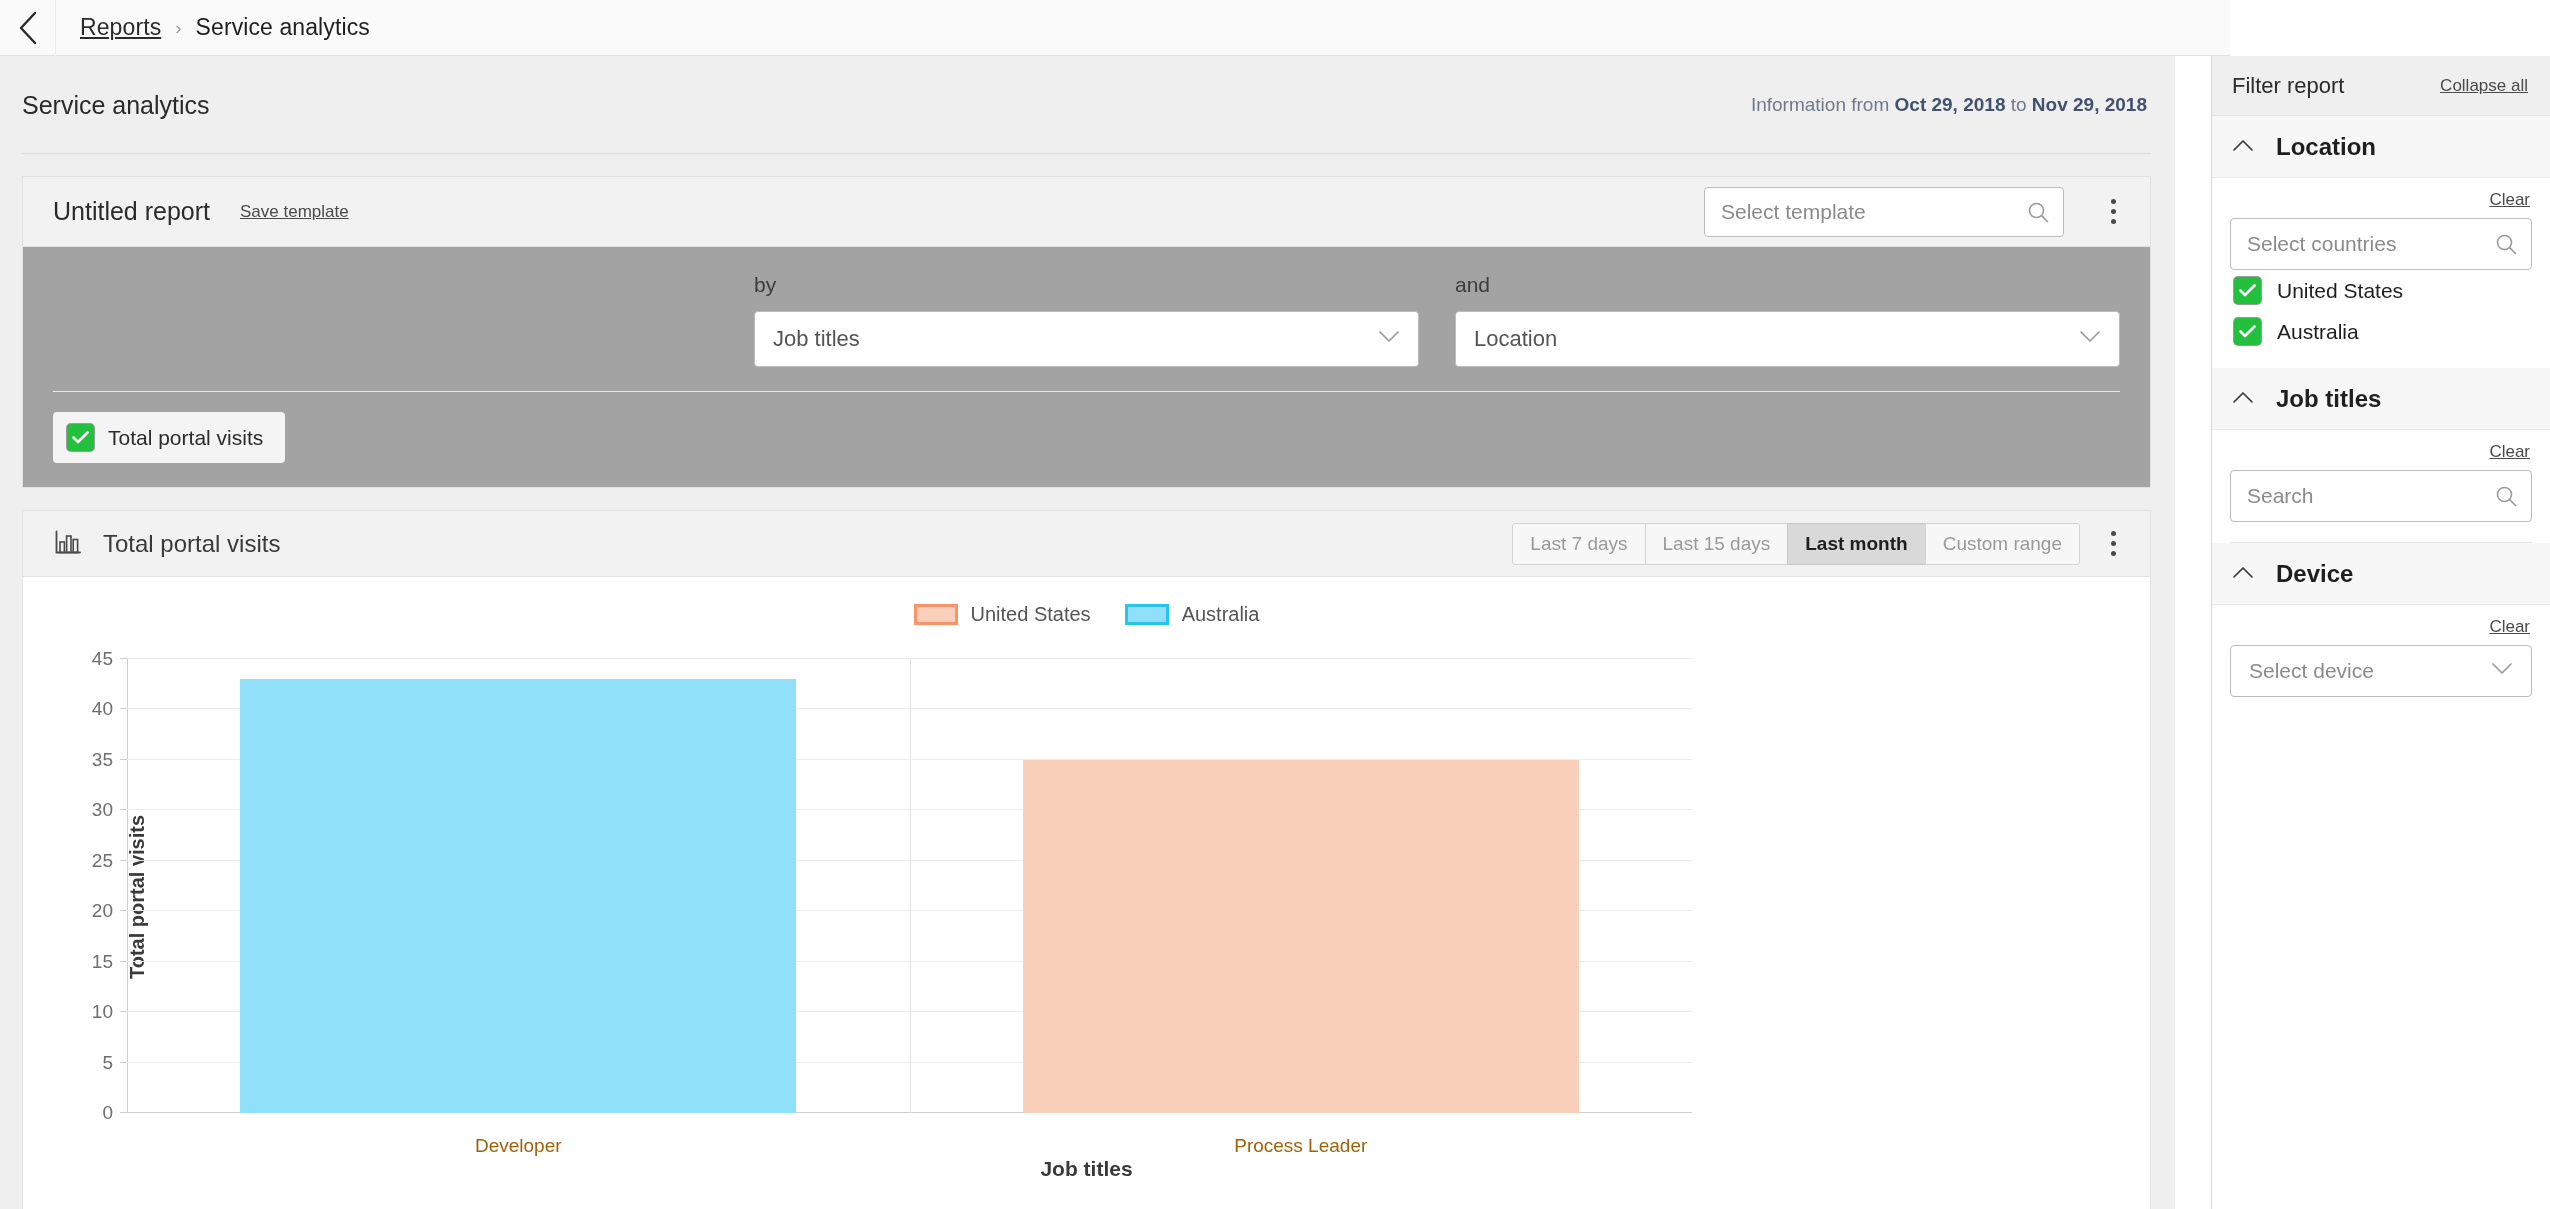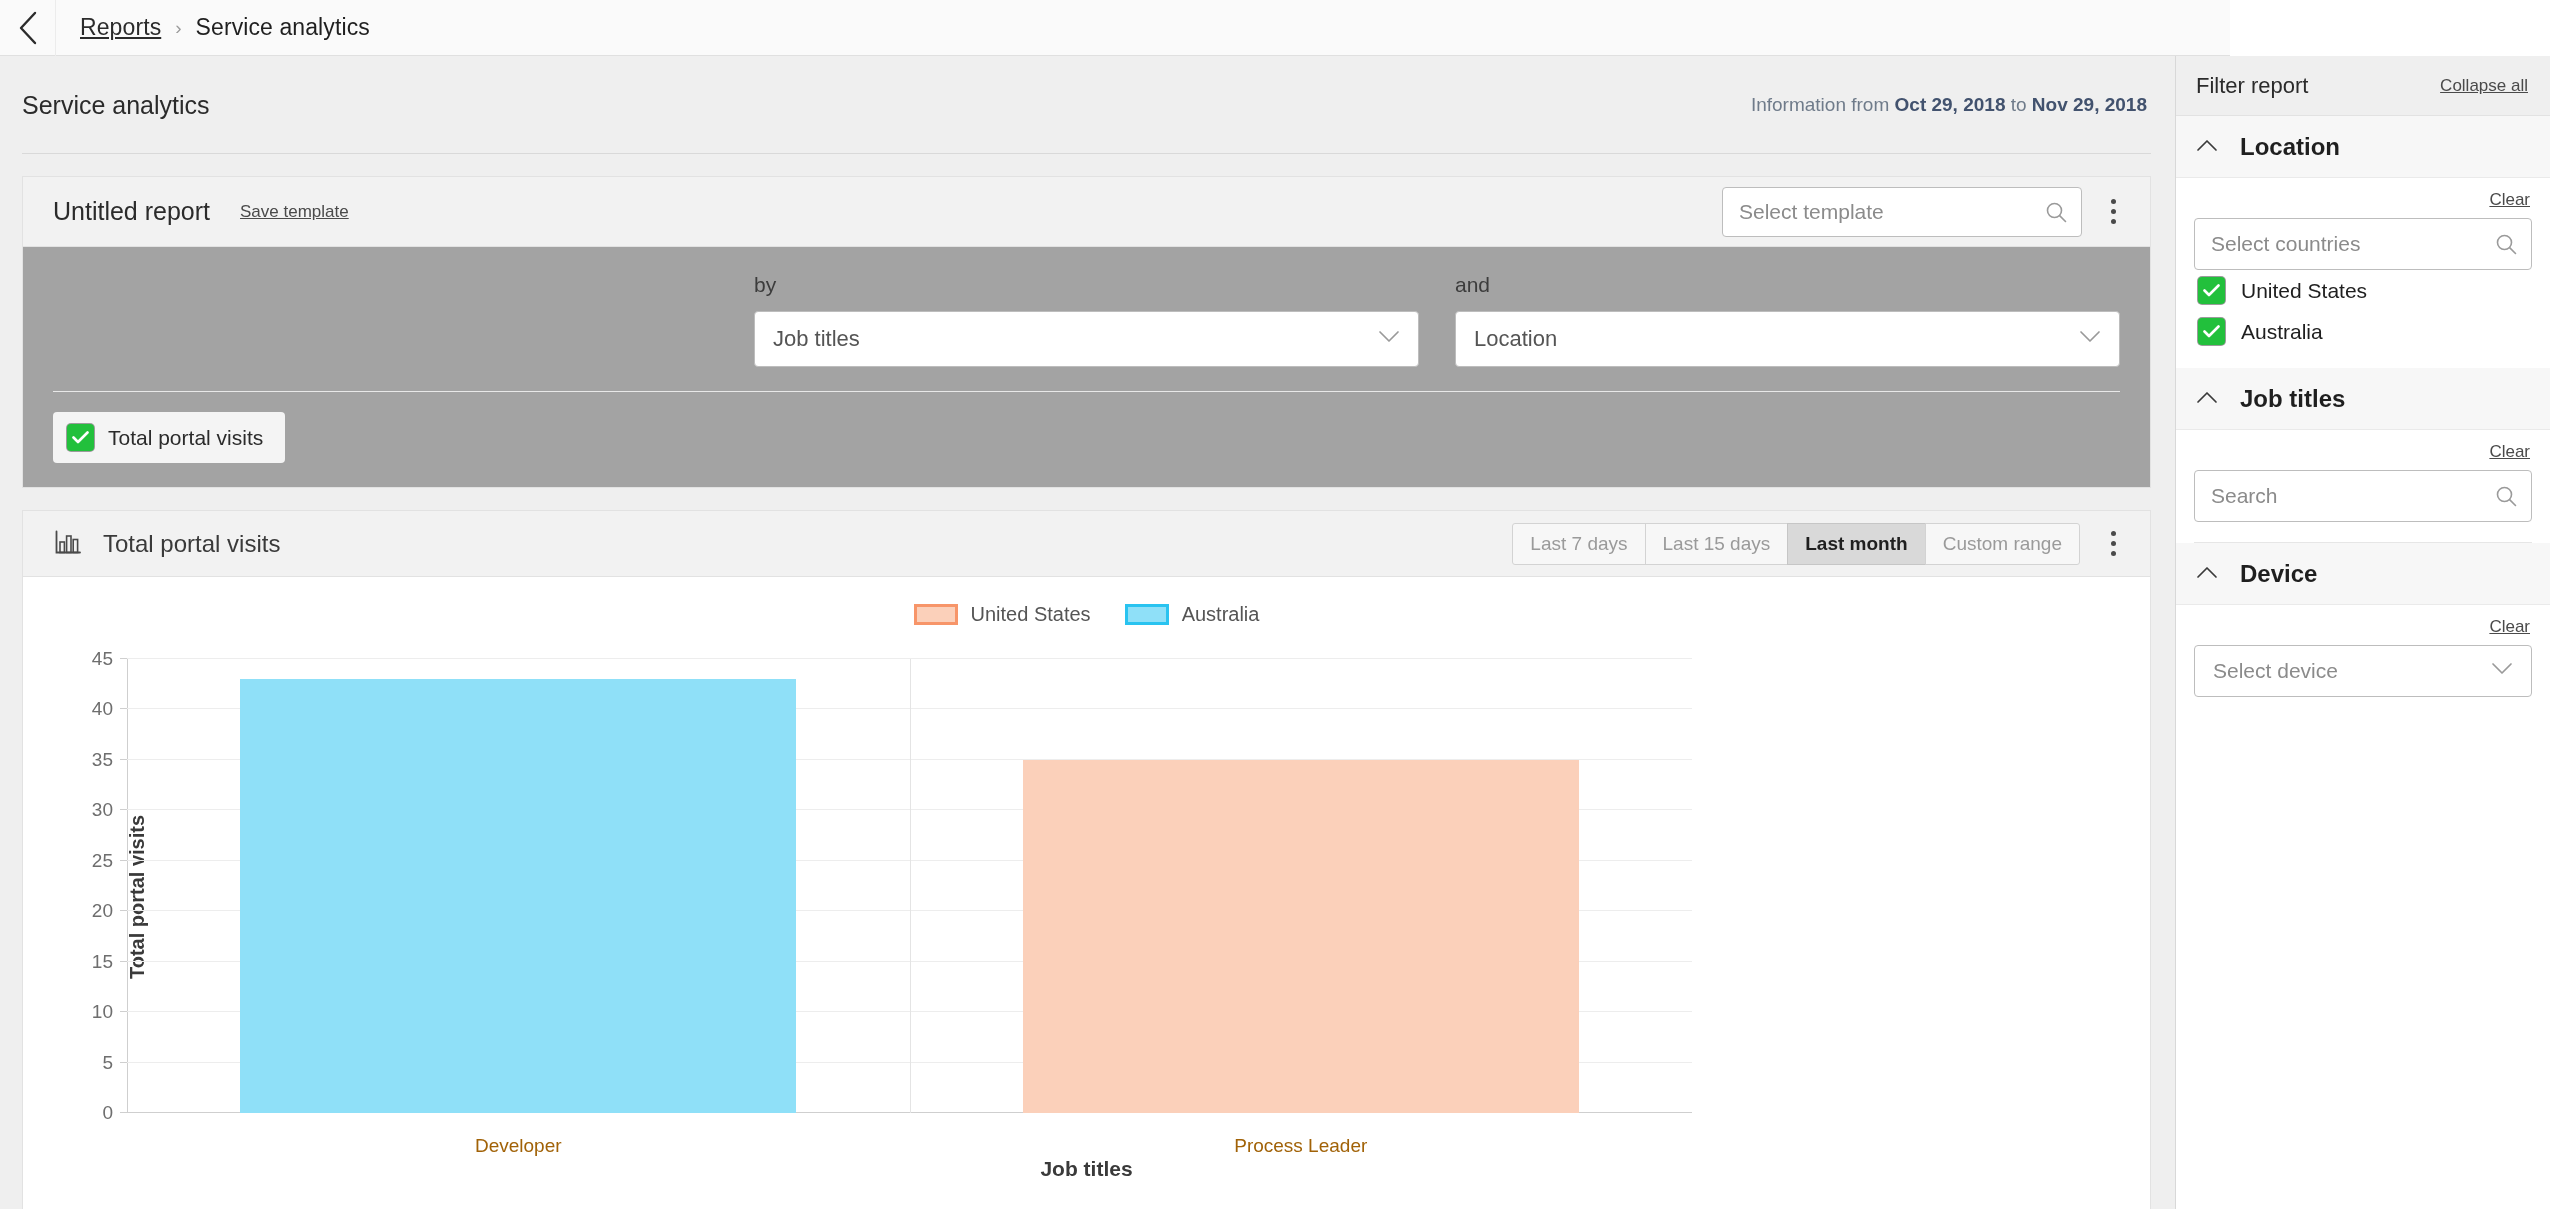--- a/index.html
+++ b/index.html
@@ -60,21 +60,21 @@
   }
   .card-head {
     background: #f2f2f2; border-bottom: 1px solid #e2e2e2;
     height: 70px; display: flex; align-items: center; padding: 0 20px 0 30px;
   }
   .card-title { font-size: 25px; color: #2b2b2b; }
   .save-template {
     margin-left: 30px; font-size: 17px; color: #4a4a4a;
     text-decoration: underline; cursor: pointer;
   }
-  .head-right { margin-left: auto; display: flex; align-items: center; gap: 14px; }
+  .head-right { margin-left: auto; display: flex; align-items: center; gap: 32px; }
 
   .inp {
     position: relative; background: #fff;
     border: 1px solid #bdbdbd; border-radius: 4px;
     height: 50px; display: flex; align-items: center;
     padding: 0 44px 0 16px; cursor: text;
   }
   .inp .ph { font-size: 21px; color: #8b8b8b; }
   .inp .ico {
     position: absolute; right: 14px; top: 50%; transform: translateY(-50%);
@@ -171,21 +171,21 @@
     font-size: 19px; color: #a16207; white-space: nowrap;
   }
   .xlabel {
     position: absolute; left: 0; right: 0; bottom: 36px; text-align: center;
     font-size: 21px; font-weight: bold; color: #3a3a3a;
   }
 
   
   .filters {
     position: absolute; right: 0; top: 56px;
-    width: 375px; height: 1153px;
+    width: 339px; height: 1153px;
     background: #ffffff; border-left: 1px solid #d8d8d8;
   }
   .filters-head {
     height: 60px; background: #efefef; border-bottom: 1px solid #e2e2e2;
     display: flex; align-items: center; padding: 0 22px 0 20px;
   }
   .filters-title { font-size: 22px; color: #2b2b2b; }
   .collapse-all {
     margin-left: auto; font-size: 17px; color: #4a4a4a;
     text-decoration: underline; cursor: pointer;

